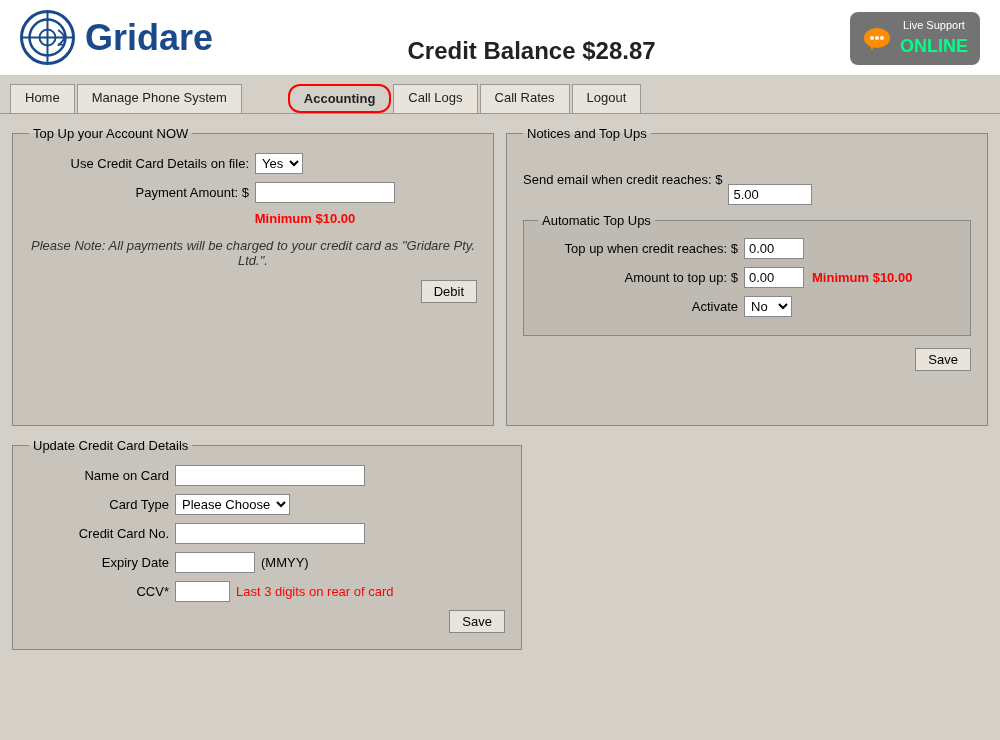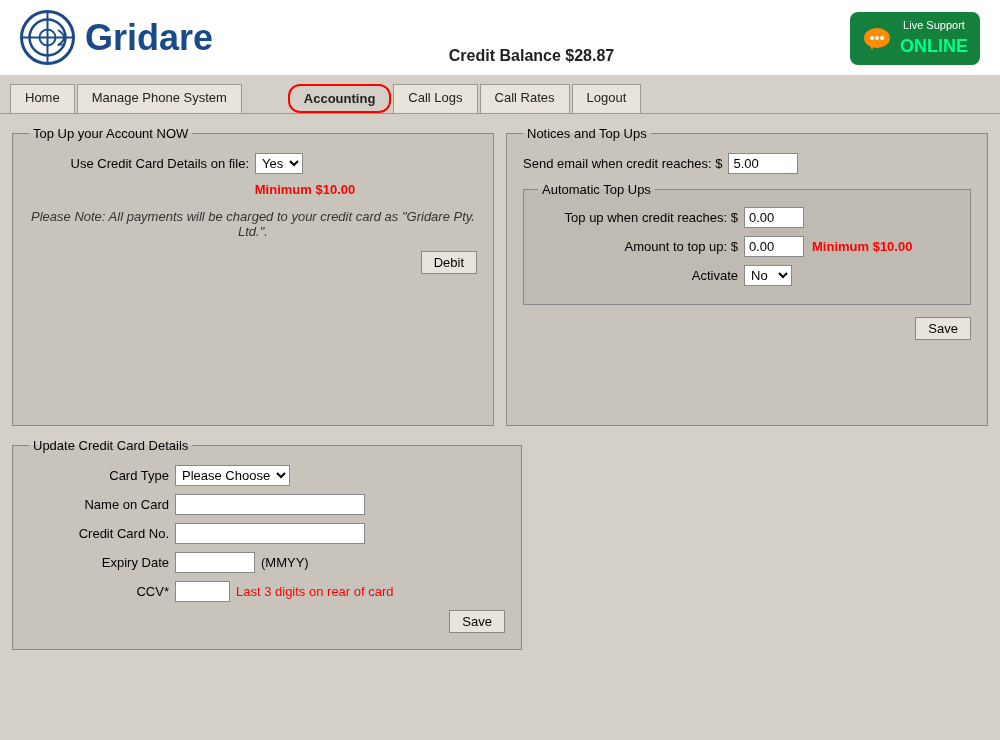--- a/index.html
+++ b/index.html
@@ -27,26 +27,26 @@
     .logo-icon {
       width: 55px;
       height: 55px;
     }
     .logo-text {
       font-size: 36px;
       font-weight: bold;
       color: #1a4a8a;
     }
     .credit-balance {
-      font-size: 16px;
+      font-size: 24px;
       font-weight: bold;
       color: #222;
     }
     .live-support {
-      background: #15803d;
+      background: #737373;
       color: white;
       border-radius: 8px;
       padding: 6px 12px;
       text-align: center;
       font-size: 12px;
       line-height: 1.4;
       position: relative;
     }
     .live-support-bubble {
       display: flex;
@@ -269,38 +269,42 @@
       <legend>Top Up your Account NOW</legend>
 
       <div class="form-row">
         <span class="form-label form-label-wide">Use Credit Card Details on file:</span>
         <select>
           <option>Yes</option>
           <option>No</option>
         </select>
       </div>
 
+      <div class="form-row">
+        <span class="form-label form-label-wide">Payment Amount: $</span>
+        <input type="text" style="width: 140px;" value="">
+      </div>
 
       <div class="form-row" style="justify-content: center; margin-left: 100px;">
         <span class="min-note">Minimum $10.00</span>
       </div>
 
       <div class="note-text">Please Note: All payments will be charged to your credit card as "Gridare Pty. Ltd.".</div>
 
       <div class="btn-right">
         <button class="btn">Debit</button>
       </div>
     </fieldset>
 
     <fieldset class="panel-right">
       <legend>Notices and Top Ups</legend>
 
       <div class="form-row notices-inner">
         <span class="form-label">Send email when credit reaches: $</span>
-        <input type="text" style="width: 70px;" value="5.00">
+        <input type="text" style="width: 84px; margin-top: 31px;" value="5.00">
       </div>
 
       <fieldset class="autotopup-fieldset">
         <legend>Automatic Top Ups</legend>
 
         <div class="form-row">
           <span class="form-label" style="min-width:200px;">Top up when credit reaches: $</span>
           <input type="text" style="width: 60px;" value="0.00">
         </div>
 
@@ -322,35 +326,35 @@
       <div class="btn-right" style="margin-top: 12px;">
         <button class="btn">Save</button>
       </div>
     </fieldset>
   </div>
 
   <fieldset class="bottom-panel">
     <legend>Update Credit Card Details</legend>
 
     <div class="form-row">
+      <span class="form-label label-col">Name on Card</span>
+      <input type="text" style="width: 190px;" value="">
+    </div>
+
+    <div class="form-row">
       <span class="form-label label-col">Card Type</span>
       <select>
         <option>Please Choose</option>
         <option>Visa</option>
         <option>Mastercard</option>
         <option>Amex</option>
       </select>
     </div>
 
     <div class="form-row">
-      <span class="form-label label-col">Name on Card</span>
-      <input type="text" style="width: 190px;" value="">
-    </div>
-
-    <div class="form-row">
       <span class="form-label label-col">Credit Card No.</span>
       <input type="text" style="width: 190px;" value="">
     </div>
 
     <div class="form-row">
       <span class="form-label label-col">Expiry Date</span>
       <input type="text" style="width: 80px;" value="">
       <span style="margin-left:6px;">(MMYY)</span>
     </div>
 

